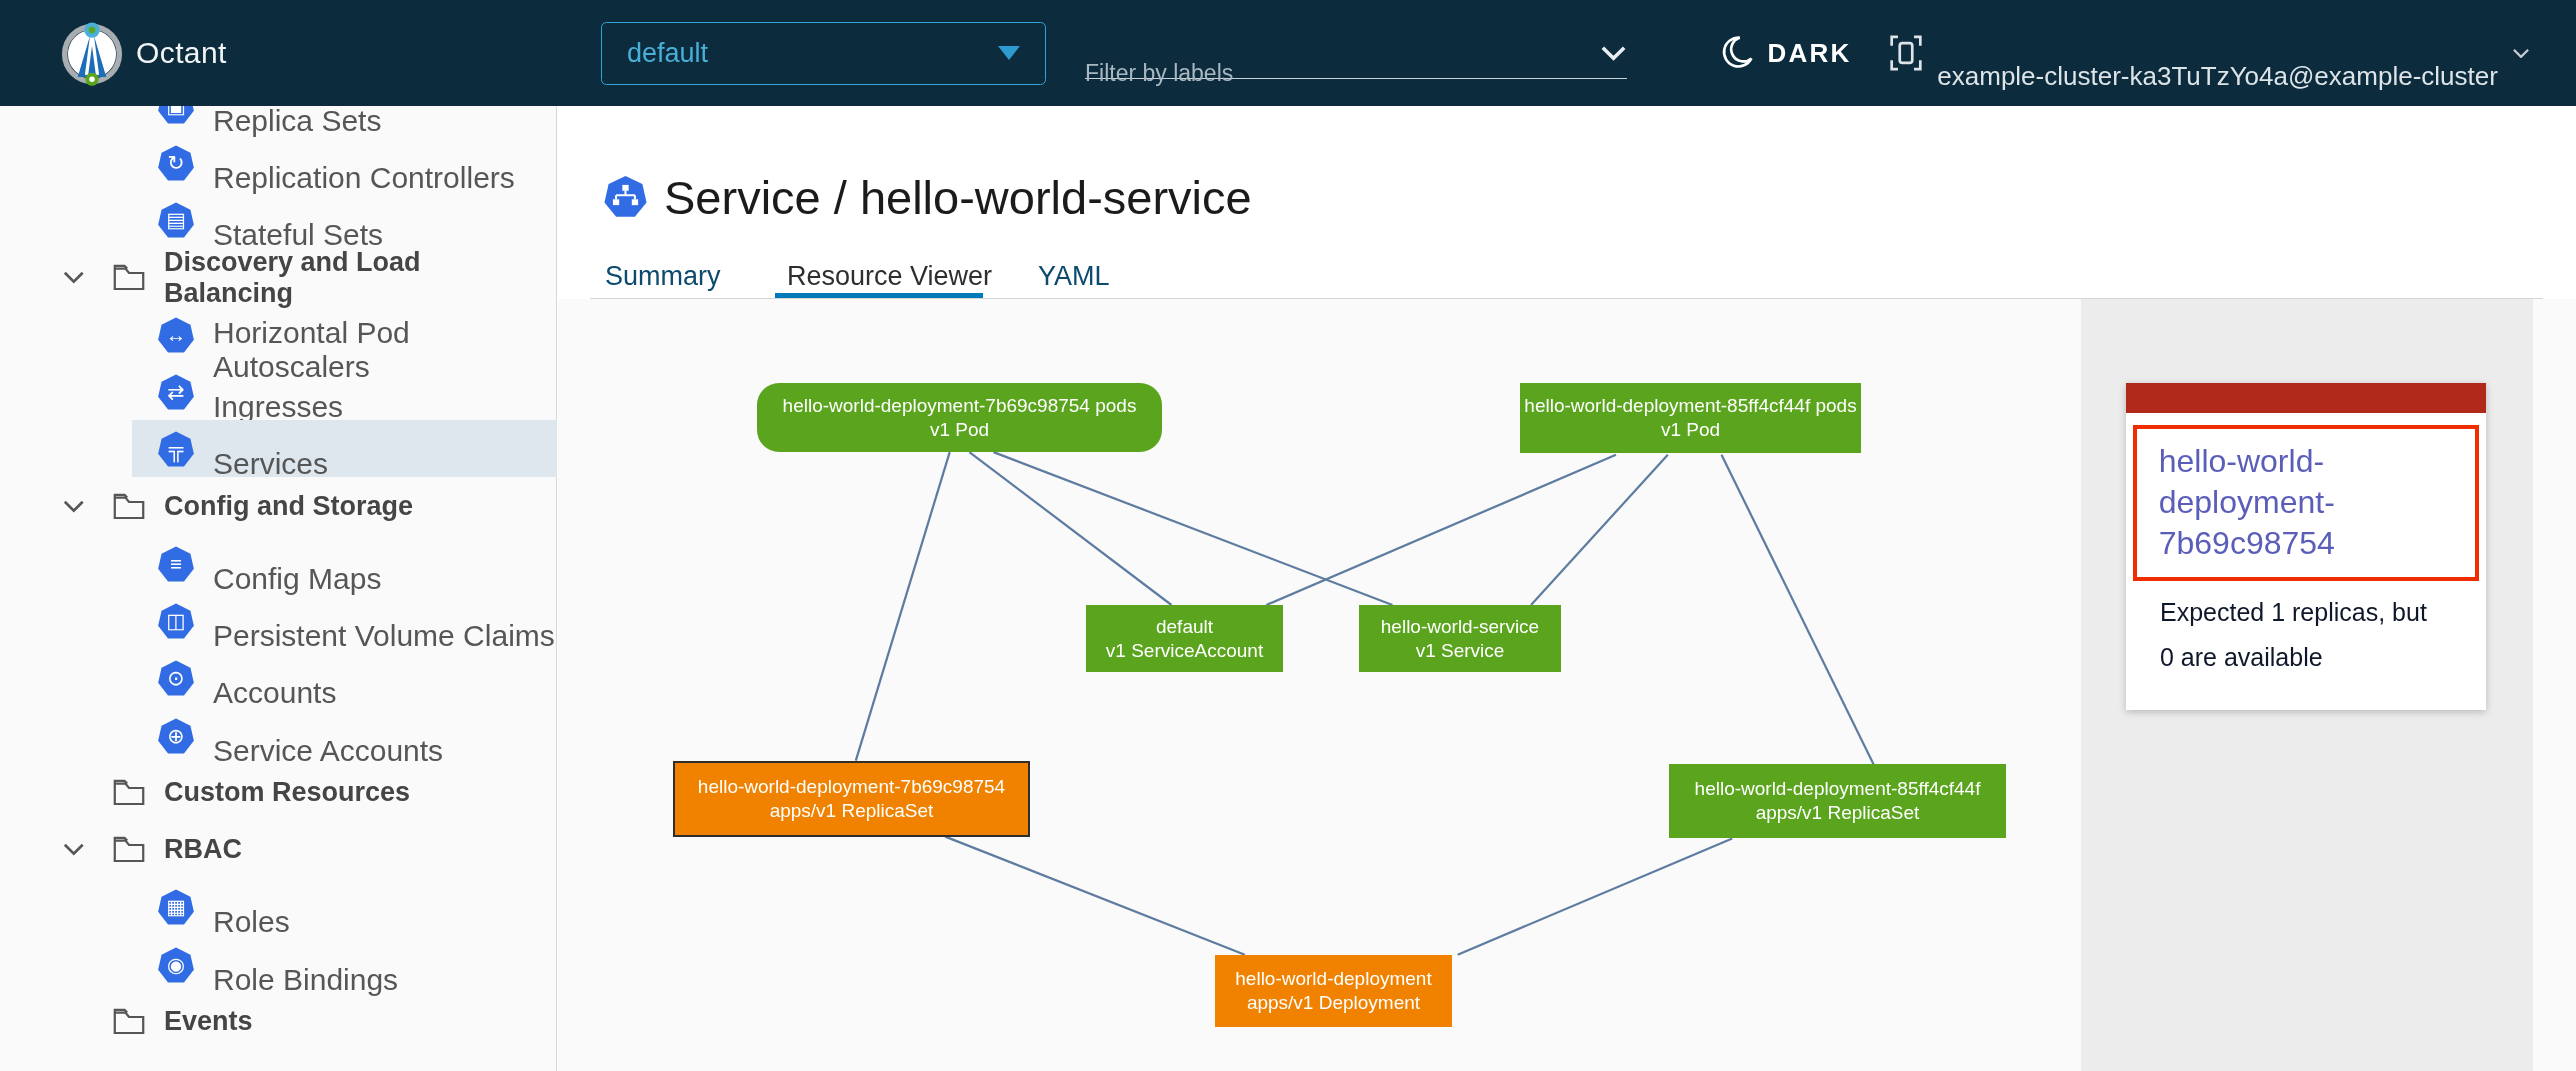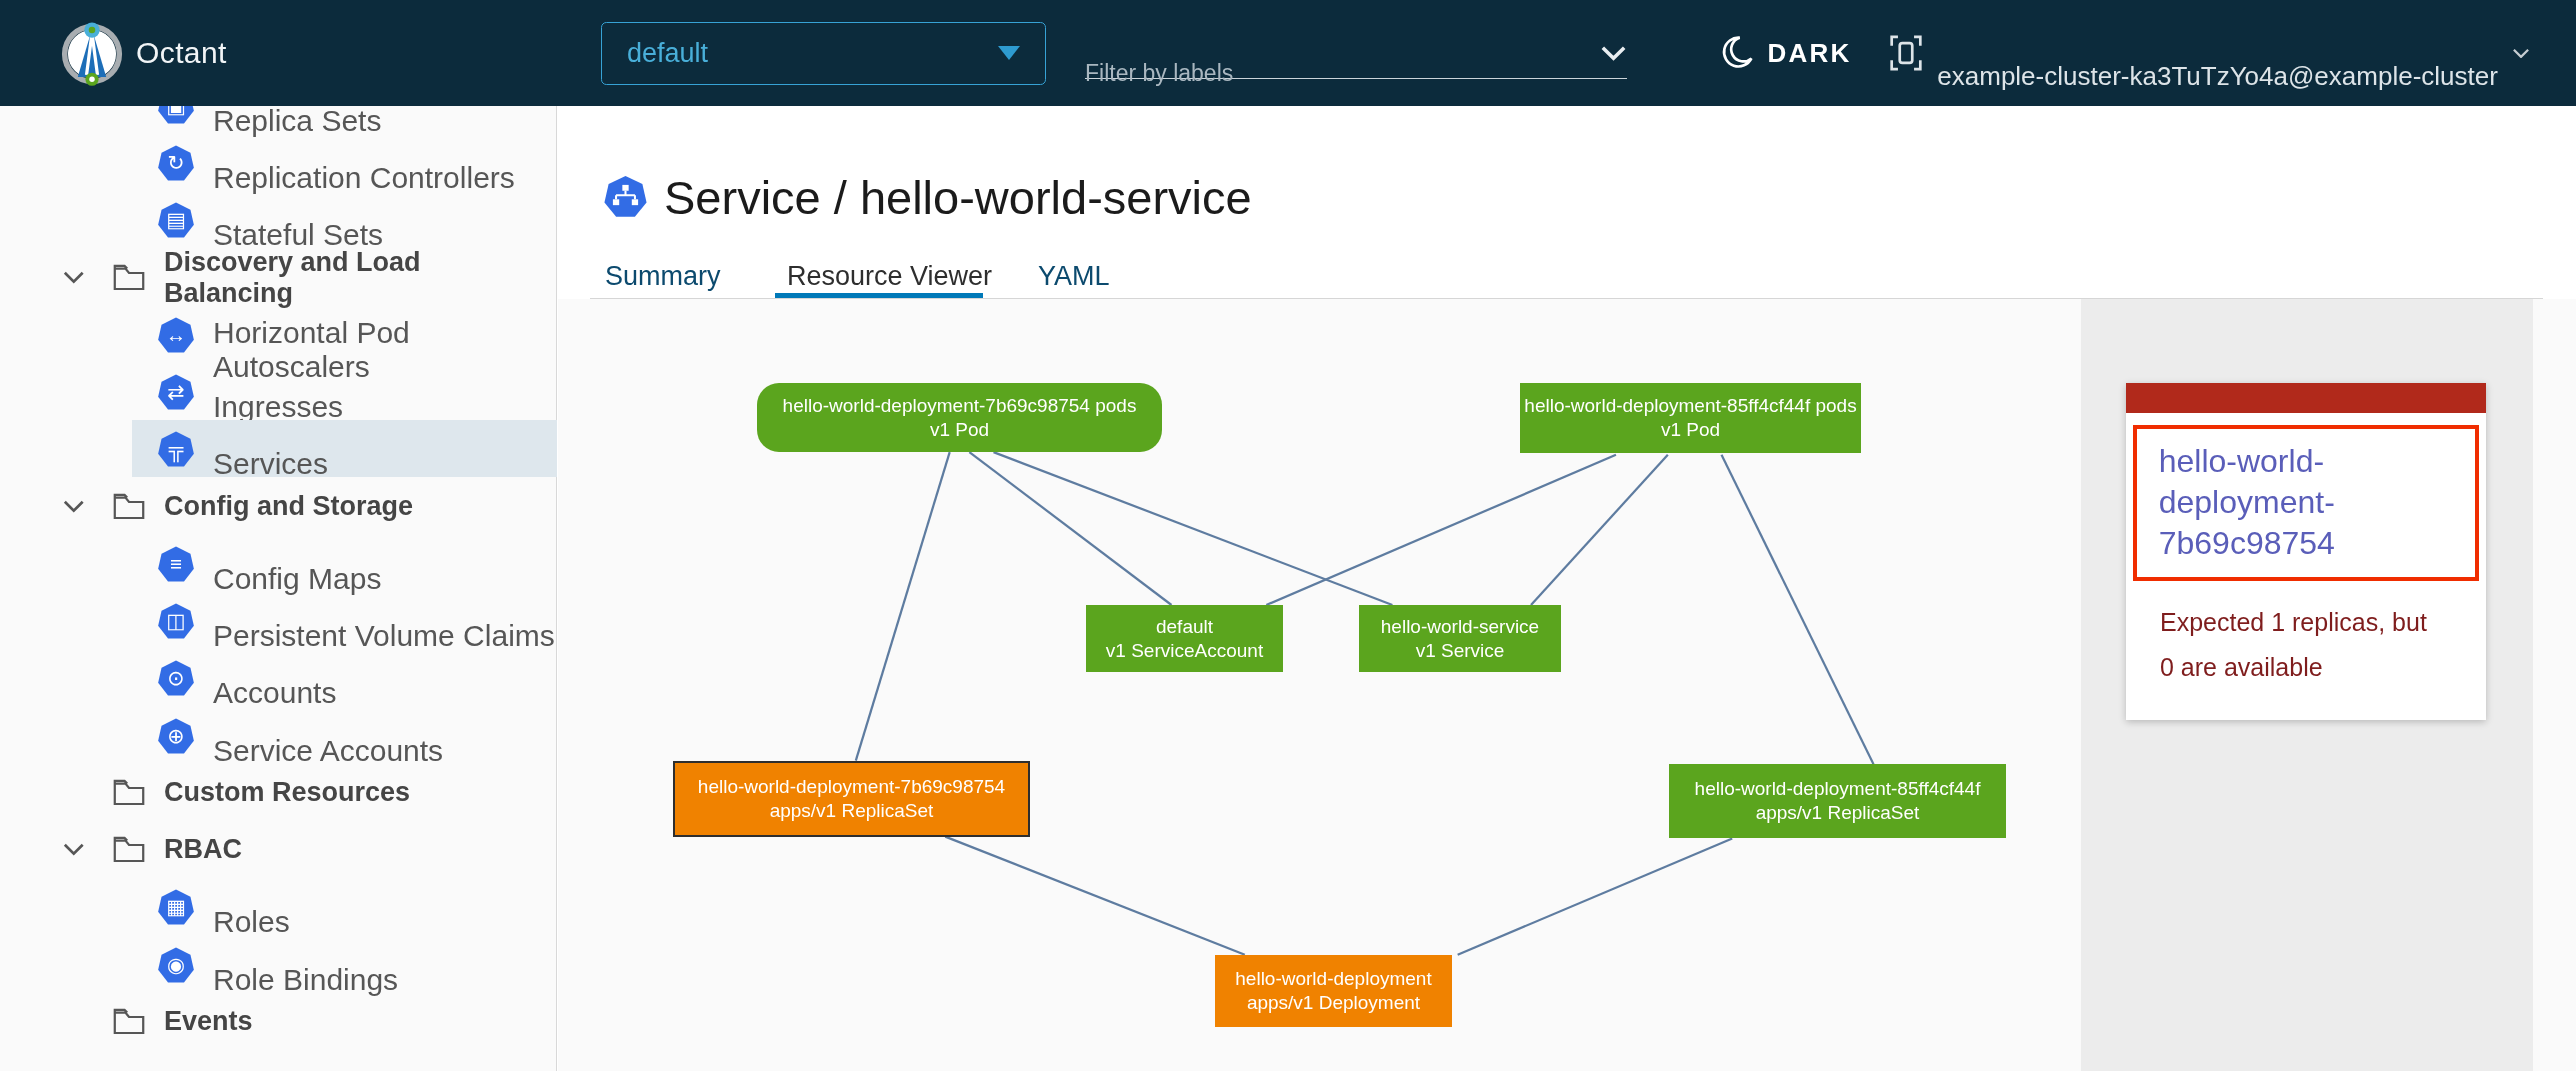--- a/index.html
+++ b/index.html
@@ -63,22 +63,22 @@
   .node.sel { border:2.7px solid #2E2E2E; }
 
   
   .rpanel { position:absolute; left:1523px; top:193px; width:452px; height:773px; background:#ECECEC; }
   .rgutter { position:absolute; left:1975px; top:193px; width:43px; height:773px; background:#FAFAFA; }
   .card { position:absolute; left:45px; top:84px; width:360px; background:#fff;
     box-shadow:0 1.8px 7.2px rgba(0,0,0,.22); }
   .card .strip { height:30px; background:#B1291B; }
   .card .titlebox { margin:11.6px 7.2px 0 7.2px; border:4.5px solid #F02D00; padding:12.5px 21.5px; }
   .card .titlebox a { color:#5A5EB9; font-size:32px; line-height:41px; text-decoration:none; word-wrap:break-word; display:block; cursor:pointer; }
-  .card .msg { margin:19px 0 30px 0; padding:0 27px 0 34px; width:340px;
-    font-size:25px; line-height:45px; color:#7f1d1d; }
+  .card .msg { margin:9px 0 30px 0; padding:0 27px 0 34px; width:340px;
+    font-size:25px; line-height:45px; color:#0f172a; }
 </style>
 </head>
 <body>
 
 <div id="app">
 
   <nav class="sidebar">
     <div class="srow" style="top:77px">
       <span class="k8s-icon">▣</span>
       <span class="ilabel">Replica Sets</span>

